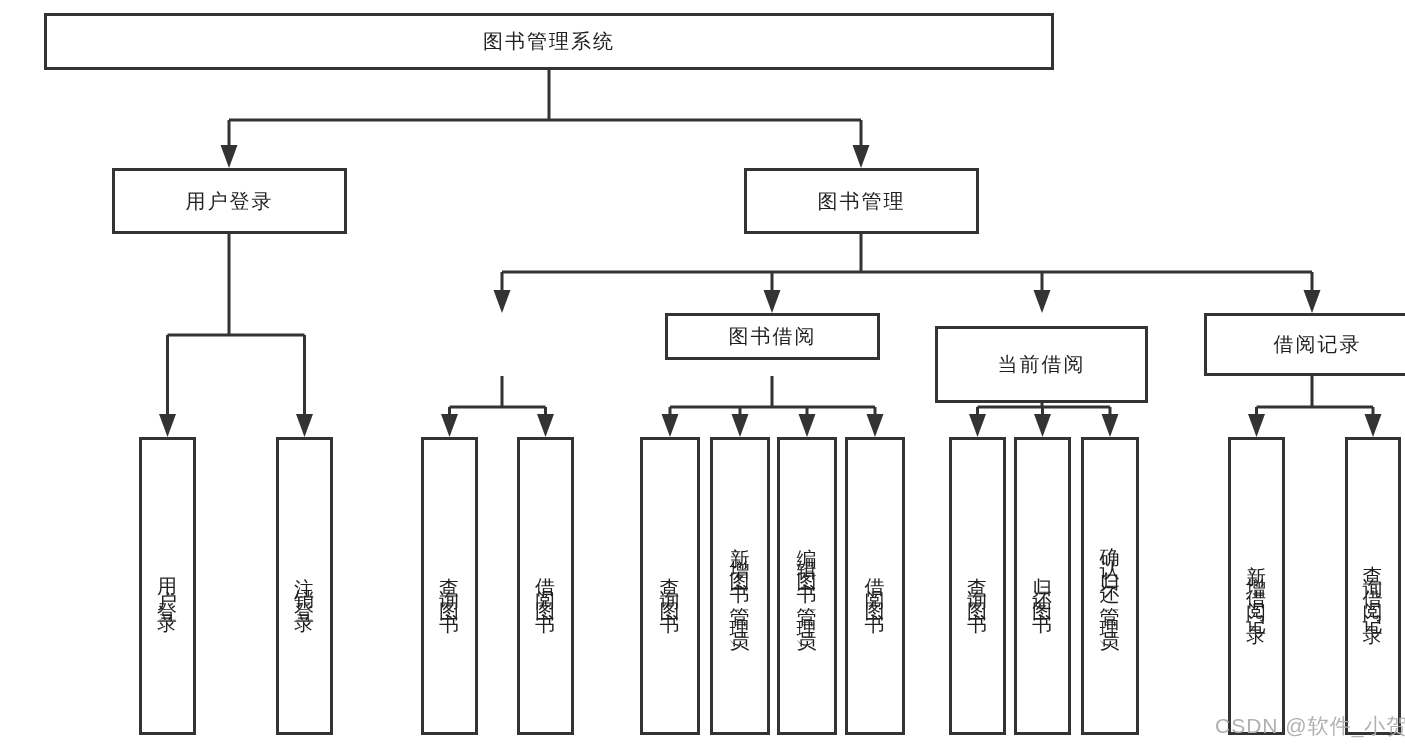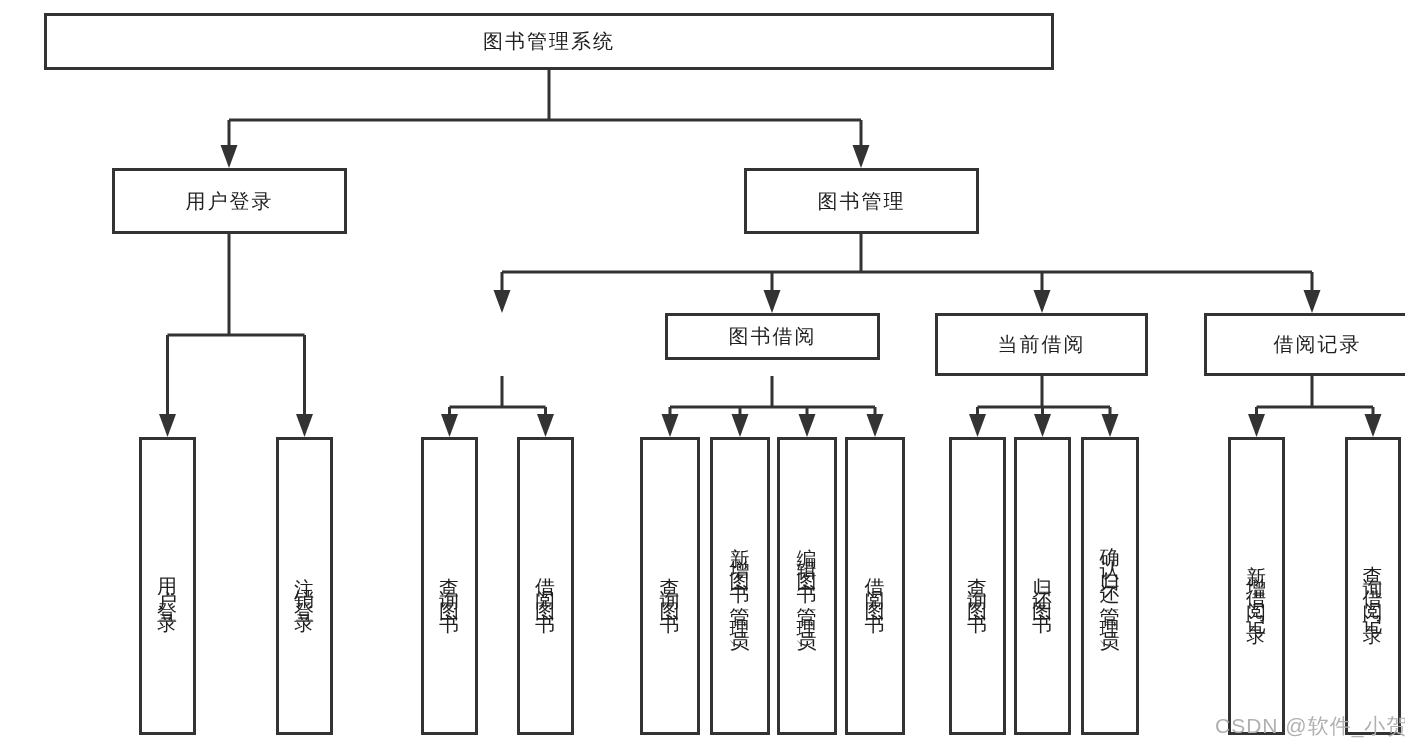--- a/index.html
+++ b/index.html
@@ -101,21 +101,21 @@
   <div class="node hnode" style="left:80px;top:168px;width:235px;height:66px">
     <span class="label">用户登录</span>
   </div>
   <div class="node hnode" style="left:712px;top:168px;width:235px;height:66px">
     <span class="label">图书管理</span>
   </div>
 
   <div class="node hnode" style="left:633px;top:313px;width:215px;height:47px">
     <span class="label">图书借阅</span>
   </div>
-  <div class="node hnode" style="left:903px;top:313px;width:213px;height:63px">
+  <div class="node hnode" style="left:903px;top:326px;width:213px;height:77px">
     <span class="label">当前借阅</span>
   </div>
   <div class="node hnode" style="left:1172px;top:313px;width:227px;height:63px">
     <span class="label">借阅记录</span>
   </div>
 
   <div class="node vnode" style="left:107px;top:437px;width:57px;height:298px">
     <span class="label">用户登录</span>
   </div>
   <div class="node vnode" style="left:244px;top:437px;width:57px;height:298px">

